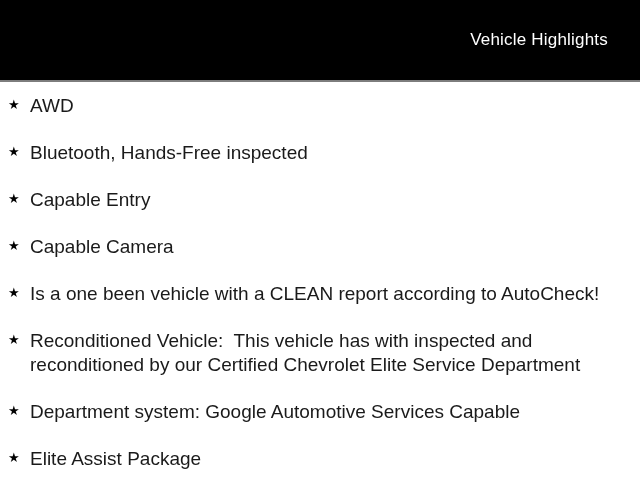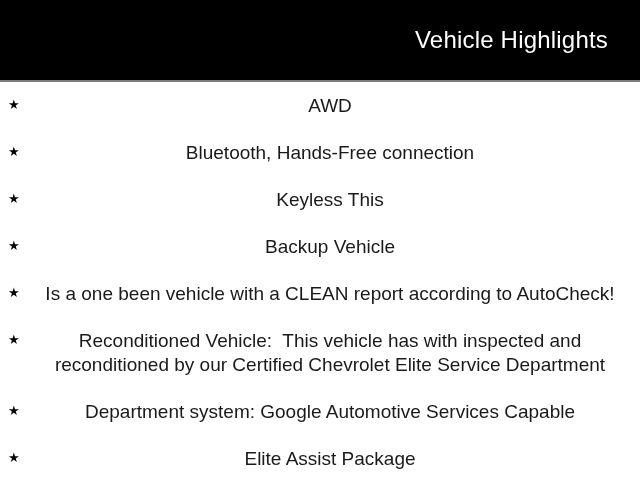--- a/index.html
+++ b/index.html
@@ -20,21 +20,21 @@
     height: 82px;
     background: #000000;
     border-bottom: 2px solid #7d7d7d;
     display: flex;
     align-items: center;
     justify-content: flex-end;
     padding-right: 32px;
   }
   .header-title {
     color: #ffffff;
-    font-size: 24px;
+    font-size: 17px;
     letter-spacing: 0.2px;
   }
   .highlights-list {
     list-style: none;
     margin: 0;
     padding: 12px 10px 0 8px;
   }
   .highlight-item {
     display: flex;
     align-items: flex-start;
@@ -48,46 +48,45 @@
     line-height: 24px;
     color: #000000;
     text-align: left;
     position: relative;
     top: -1px;
   }
   .item-text {
     flex: 1 1 auto;
     white-space: pre-wrap;
     color: #1a1a1a;
-    text-align: center;
   }
 </style>
 </head>
 <body>
 
 <div class="header-bar">
   <span class="header-title">Vehicle Highlights</span>
 </div>
 
 <ul class="highlights-list">
   <li class="highlight-item">
     <span class="star-bullet">★</span>
     <span class="item-text">AWD</span>
   </li>
   <li class="highlight-item">
     <span class="star-bullet">★</span>
-    <span class="item-text">Bluetooth, Hands-Free connection</span>
+    <span class="item-text">Bluetooth, Hands-Free inspected</span>
   </li>
   <li class="highlight-item">
     <span class="star-bullet">★</span>
-    <span class="item-text">Keyless This</span>
+    <span class="item-text">Capable Entry</span>
   </li>
   <li class="highlight-item">
     <span class="star-bullet">★</span>
-    <span class="item-text">Backup Vehicle</span>
+    <span class="item-text">Capable Camera</span>
   </li>
   <li class="highlight-item">
     <span class="star-bullet">★</span>
     <span class="item-text">Is a one been vehicle with a CLEAN report according to AutoCheck!</span>
   </li>
   <li class="highlight-item">
     <span class="star-bullet">★</span>
     <span class="item-text">Reconditioned Vehicle:  This vehicle has with inspected and reconditioned by our Certified Chevrolet Elite Service Department</span>
   </li>
   <li class="highlight-item">

